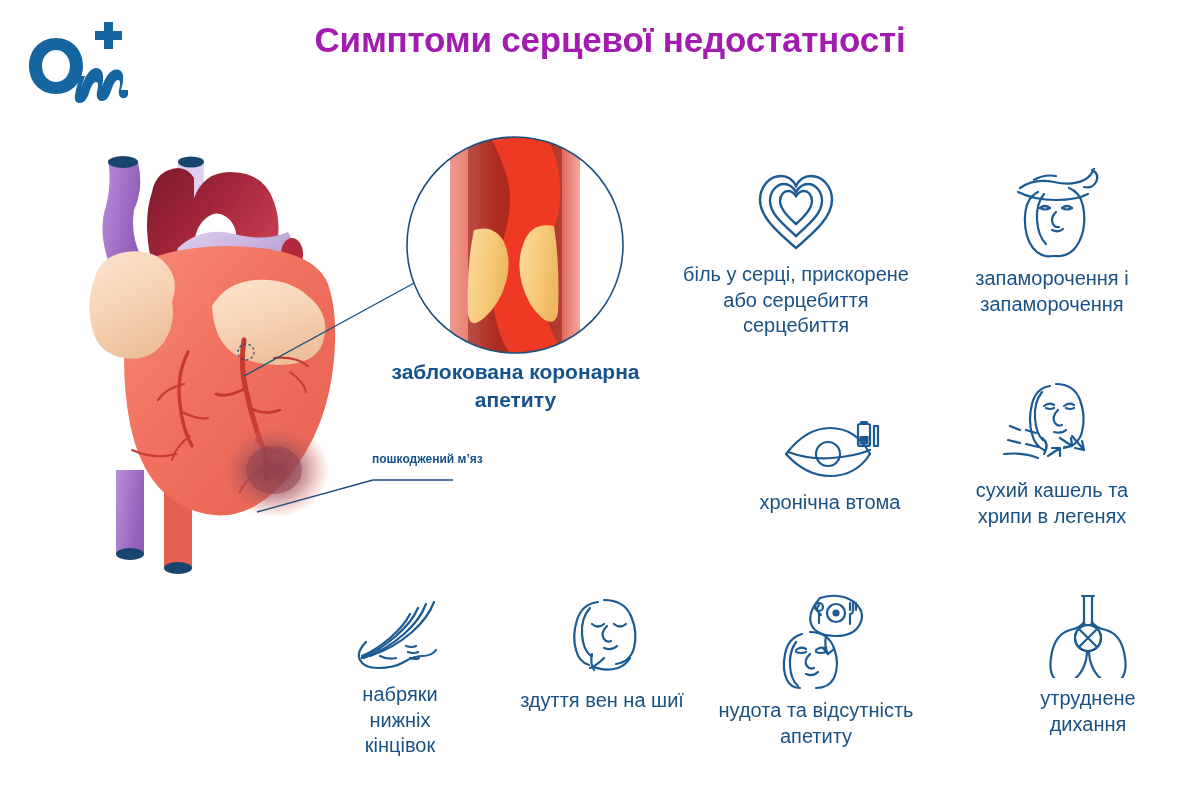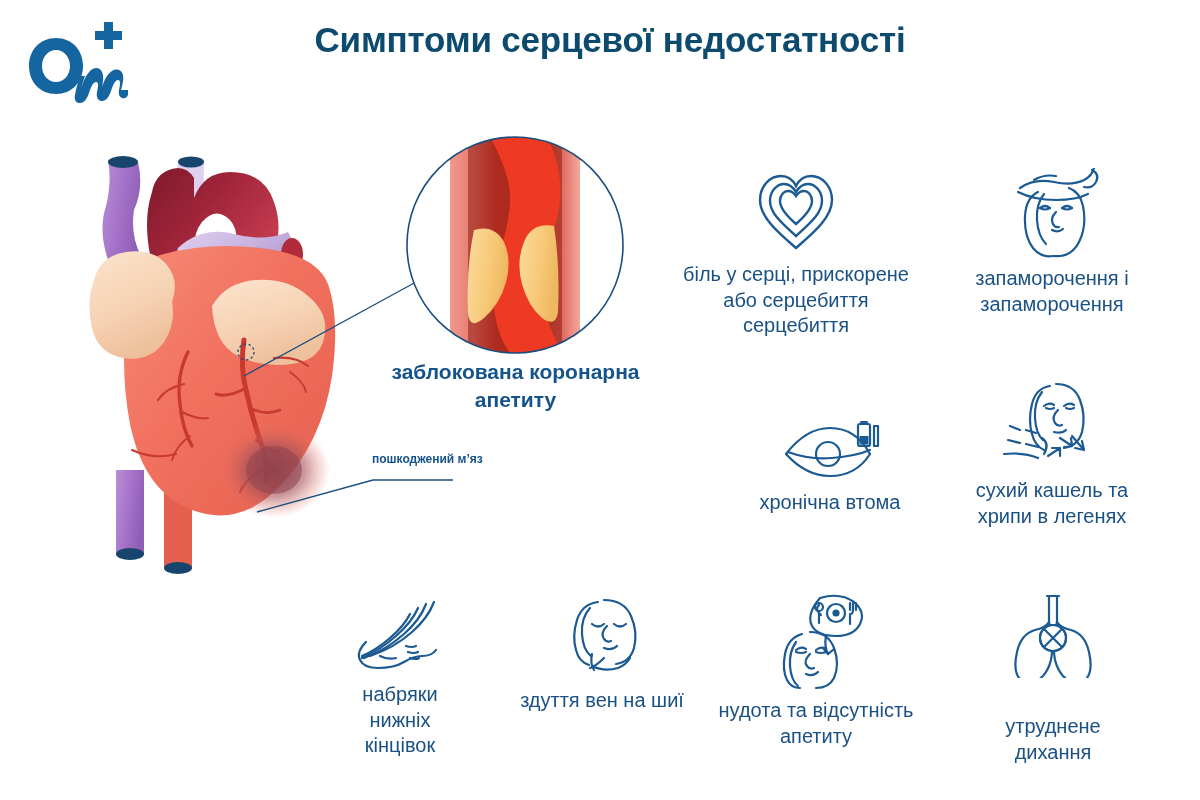--- a/index.html
+++ b/index.html
@@ -27,21 +27,21 @@
 
   
   #title {
     position: absolute;
     left: 250px;
     top: 20px;
     width: 720px;
     text-align: center;
     font-size: 35px;
     font-weight: bold;
-    color: #0c4a6e;
+    color: #a21caf;
     letter-spacing: -0.2px;
     white-space: nowrap;
   }
 
   
   #heart-figure {
     position: absolute;
     left: 60px;
     top: 140px;
     width: 340px;
@@ -121,21 +121,21 @@
   
   #sym-chest-pain   { left: 682px;  top: 168px; width: 228px; }
   #sym-fainting     { left: 948px;  top: 168px; width: 208px; }
   
   #sym-fatigue      { left: 732px;  top: 418px; width: 196px; }
   #sym-cough        { left: 946px;  top: 378px; width: 212px; }
   
   #sym-edema        { left: 316px;  top: 598px; width: 168px; }
   #sym-neck-veins   { left: 504px;  top: 596px; width: 196px; }
   #sym-nausea       { left: 702px;  top: 592px; width: 228px; }
-  #sym-breathing    { left: 962px;  top: 592px; width: 182px; gap: 28px; }
+  #sym-breathing    { left: 997px;  top: 592px; width: 182px; }
 </style>
 </head>
 <body>
 
 <div id="logo">
   <svg viewBox="0 0 110 95" width="110" height="95" aria-hidden="true">
     <g fill="#1565a0">
       <path d="M38 22 C22 22 11 34 11 50 C11 66 22 78 38 78 C54 78 65 66 65 50 C65 34 54 22 38 22 Z M38 34 C46 34 52 41 52 50 C52 59 46 66 38 66 C30 66 24 59 24 50 C24 41 30 34 38 34 Z"></path>
       <path d="M62 60 C60 66 58 73 57 79 C56 84 58 87 62 87 C66 87 69 83 71 77 C73 71 75 66 78 66 C81 66 80 71 79 76 C78 81 80 85 84 85 C88 85 91 81 93 75 C95 69 97 64 100 64 C103 64 102 69 101 74 C100 80 103 83 107 82 C110 81 111 77 110 74 L103 74 C104 70 106 64 105 59 C104 54 99 52 94 55 C89 58 86 65 84 71 C85 66 86 60 84 56 C82 51 76 51 72 55 C68 59 65 66 63 72 C64 68 66 63 67 60 Z"></path>
       <path d="M86 6 L95 6 L95 15 L104 15 L104 24 L95 24 L95 33 L86 33 L86 24 L77 24 L77 15 L86 15 Z"></path>

